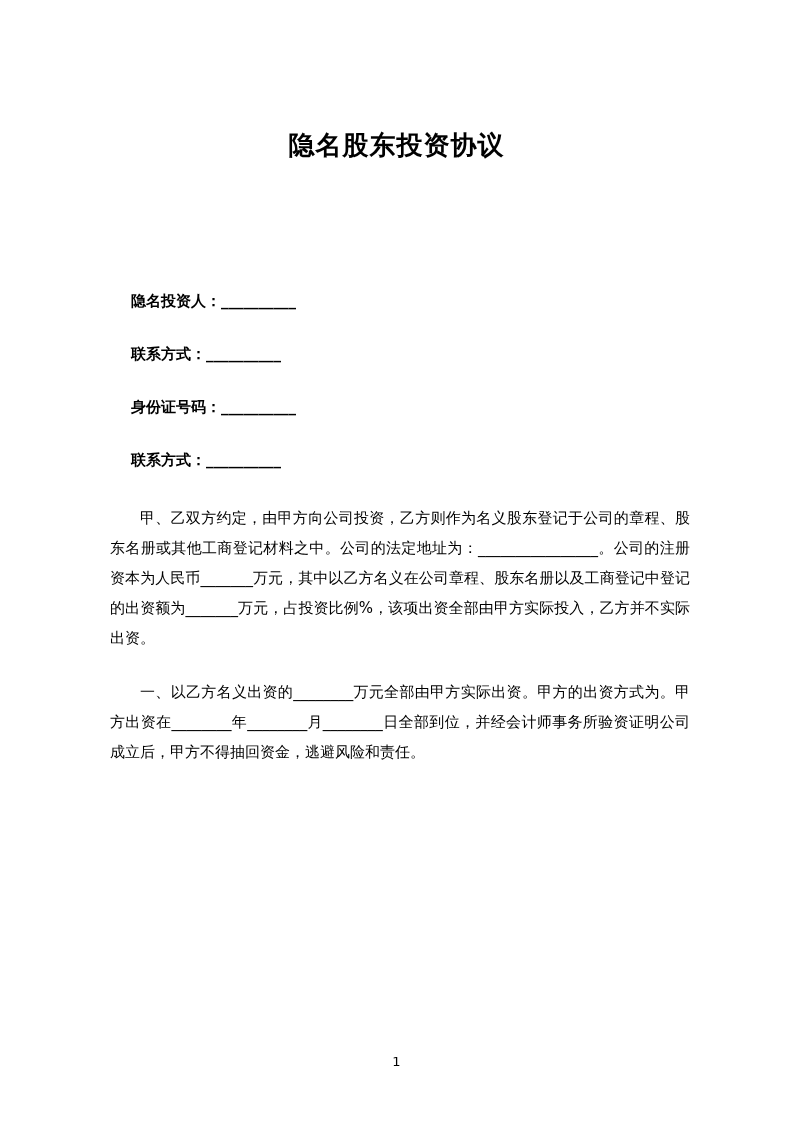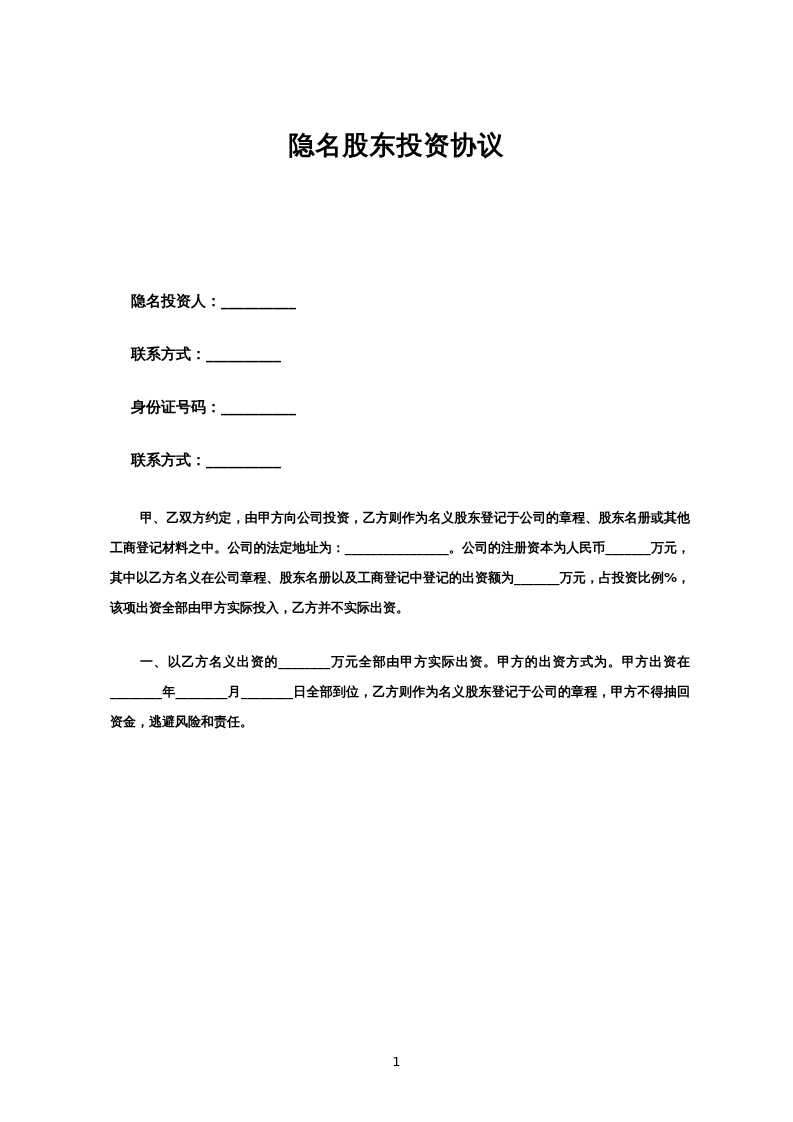--- a/index.html
+++ b/index.html
@@ -45,22 +45,22 @@
     font-size: 15px;
     font-weight: bold;
     margin: 0 0 33px 0;
     line-height: 20px;
     text-indent: 21px;
   }
   .blank {
     letter-spacing: 0px;
   }
   .para {
-    font-size: 13px;
-    font-weight: bold;
+    font-size: 15px;
+    font-weight: normal;
     line-height: 30px;
     margin: 0 0 22px 0;
     text-align: justify;
     text-indent: 30px;
   }
   .para.tight {
     margin-bottom: 24px;
   }
   .page-number {
     position: absolute;
@@ -87,19 +87,19 @@
 
     <p class="field-line"><span>身份证号码：</span><span class="blank">__________</span></p>
 
 
     <p class="field-line"><span>联系方式：</span><span class="blank">__________</span></p>
 
 
     <p class="para tight">甲、乙双方约定，由甲方向公司投资，乙方则作为名义股东登记于公司的章程、股东名册或其他工商登记材料之中。公司的法定地址为：________________。公司的注册资本为人民币_______万元，其中以乙方名义在公司章程、股东名册以及工商登记中登记的出资额为_______万元，占投资比例%，该项出资全部由甲方实际投入，乙方并不实际出资。</p>
 
 
-    <p class="para">一、以乙方名义出资的________万元全部由甲方实际出资。甲方的出资方式为。甲方出资在________年________月________日全部到位，乙方则作为名义股东登记于公司的章程，甲方不得抽回资金，逃避风险和责任。</p>
+    <p class="para">一、以乙方名义出资的________万元全部由甲方实际出资。甲方的出资方式为。甲方出资在________年________月________日全部到位，并经会计师事务所验资证明公司成立后，甲方不得抽回资金，逃避风险和责任。</p>
 
   </div>
 
   <div class="page-number">1</div>
 
 </div>
 
 </body></html>

